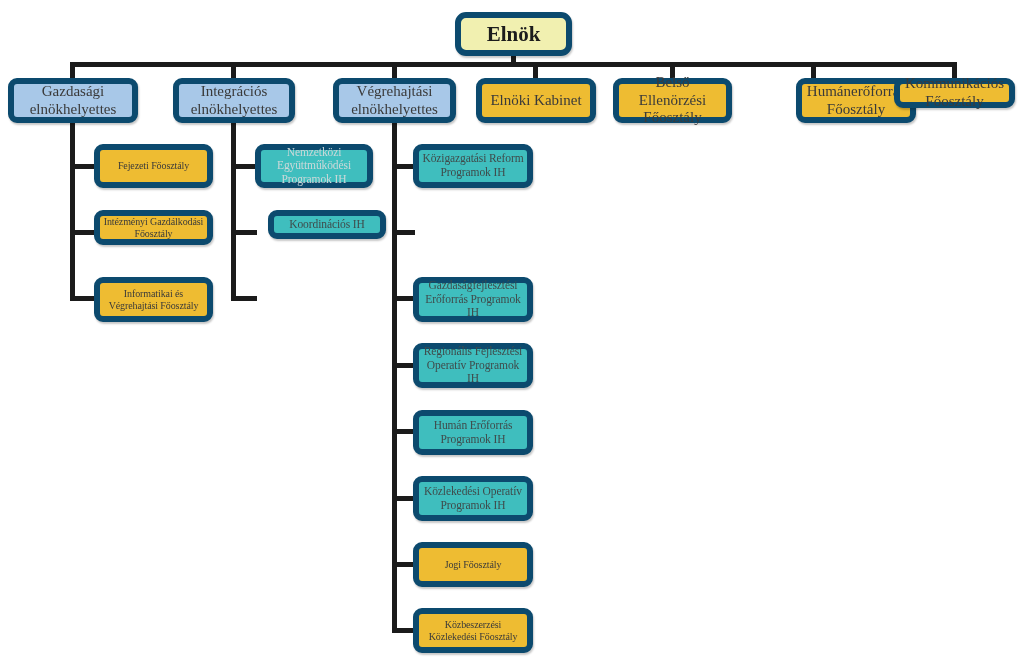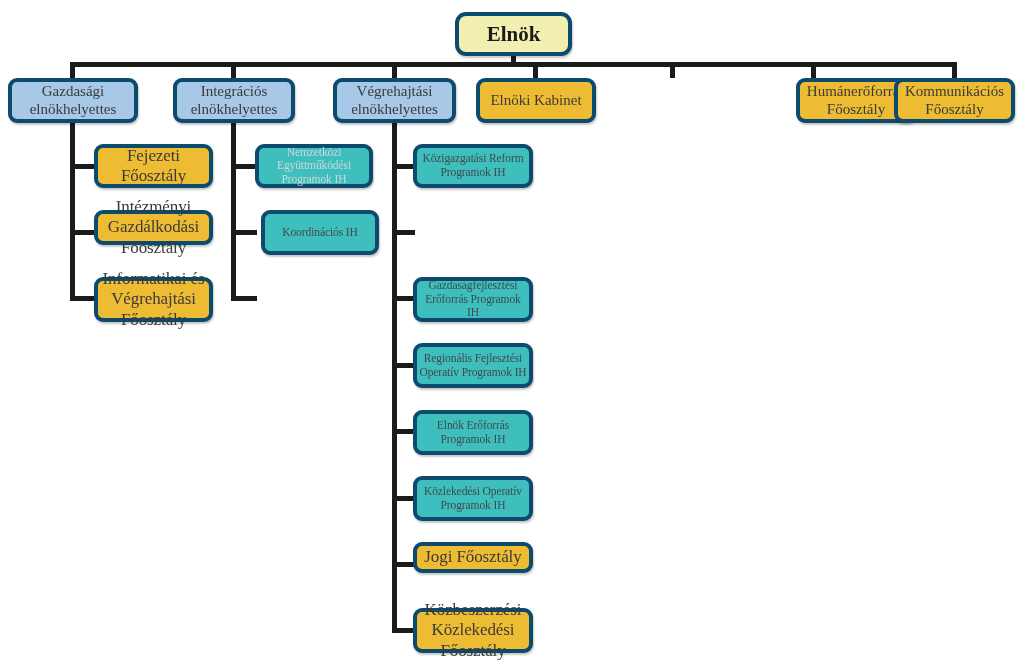--- a/index.html
+++ b/index.html
@@ -15,21 +15,21 @@
     background: #ffffff;
     overflow: hidden;
   }
   .line {
     position: absolute;
     background: var(--line-color, #1b1b1b);
   }
   .node {
     position: absolute;
     box-sizing: border-box;
-    border: 4px solid #0c4a6e;
+    border: 6px solid #0c4a6e;
     border-radius: 9px;
     display: flex;
     align-items: center;
     justify-content: center;
     text-align: center;
     line-height: 1.18;
     padding: 2px 3px;
     color: var(--text-dark, #3a3a3a);
     box-shadow: 1px 2px 2px rgba(0,0,0,0.22);
   }
@@ -43,21 +43,21 @@
   .deputy {
     background: var(--deputy-fill, #a8c8e8);
     font-size: 15px;
   }
   .dept-lg {
     background: var(--department-fill, #eebc32);
     font-size: 15px;
   }
   .dept-sm {
     background: var(--department-fill, #eebc32);
-    font-size: 17px;
+    font-size: 10px;
     letter-spacing: -0.1px;
     padding: 1px 2px;
   }
   .program {
     background: var(--program-fill, #3fbebe);
     font-size: 11.5px;
     letter-spacing: -0.1px;
     padding: 1px 2px;
     color: var(--program-text, #3f4b4b);
   }
@@ -100,31 +100,32 @@
   <div class="line" style="left:392px;top:496px;width:23px;height:5px"></div>
   <div class="line" style="left:392px;top:562px;width:23px;height:5px"></div>
   <div class="line" style="left:392px;top:628px;width:23px;height:5px"></div>
 
   <div class="node root-node" style="left:455px;top:12px;width:117px;height:44px">Elnök</div>
 
   <div class="node deputy" style="left:8px;top:78px;width:130px;height:45px">Gazdasági elnökhelyettes</div>
   <div class="node deputy" style="left:173px;top:78px;width:122px;height:45px">Integrációs elnökhelyettes</div>
   <div class="node deputy" style="left:333px;top:78px;width:123px;height:45px">Végrehajtási elnökhelyettes</div>
   <div class="node dept-lg" style="left:476px;top:78px;width:120px;height:45px">Elnöki Kabinet</div>
+  <div class="node dept-lg" style="left:613px;top:78px;width:119px;height:45px">Belső Ellenörzési Főosztály</div>
   <div class="node dept-lg" style="left:796px;top:78px;width:120px;height:45px">Humánerőforrás Főosztály</div>
-  <div class="node dept-lg" style="left:894px;top:78px;width:121px;height:45px">Kommunikációs Főosztály</div>
+  <div class="node dept-lg" style="left:894px;top:78px;width:121px;height:30px">Kommunikációs Főosztály</div>
 
   <div class="node dept-sm" style="left:94px;top:144px;width:119px;height:44px">Fejezeti Főosztály</div>
   <div class="node dept-sm" style="left:94px;top:210px;width:119px;height:35px">Intézményi Gazdálkodási Főosztály</div>
   <div class="node dept-sm" style="left:94px;top:277px;width:119px;height:45px">Informatikai és Végrehajtási Főosztály</div>
 
   <div class="node program light-text" style="left:255px;top:144px;width:118px;height:44px">Nemzetközi Együttműködési Programok IH</div>
-  <div class="node program" style="left:261px;top:210px;width:118px;height:45px">Koordinációs IH</div>
+  <div class="node program" style="left:268px;top:210px;width:118px;height:29px">Koordinációs IH</div>
 
   <div class="node program" style="left:413px;top:144px;width:120px;height:44px">Közigazgatási Reform Programok IH</div>
   <div class="node program" style="left:413px;top:277px;width:120px;height:45px">Gazdaságfejlesztési Erőforrás Programok IH</div>
   <div class="node program" style="left:413px;top:343px;width:120px;height:45px">Regionális Fejlesztési Operatív Programok IH</div>
-  <div class="node program" style="left:413px;top:410px;width:120px;height:45px">Elnök Erőforrás Programok IH</div>
+  <div class="node program" style="left:413px;top:410px;width:120px;height:45px">Humán Erőforrás Programok IH</div>
   <div class="node program" style="left:413px;top:476px;width:120px;height:45px">Közlekedési Operatív Programok IH</div>
-  <div class="node dept-sm" style="left:413px;top:542px;width:120px;height:31px">Jogi Főosztály</div>
+  <div class="node dept-sm" style="left:413px;top:542px;width:120px;height:45px">Jogi Főosztály</div>
   <div class="node dept-sm" style="left:413px;top:608px;width:120px;height:45px">Közbeszerzési Közlekedési Főosztály</div>
 
 </div>
 
 </body></html>

